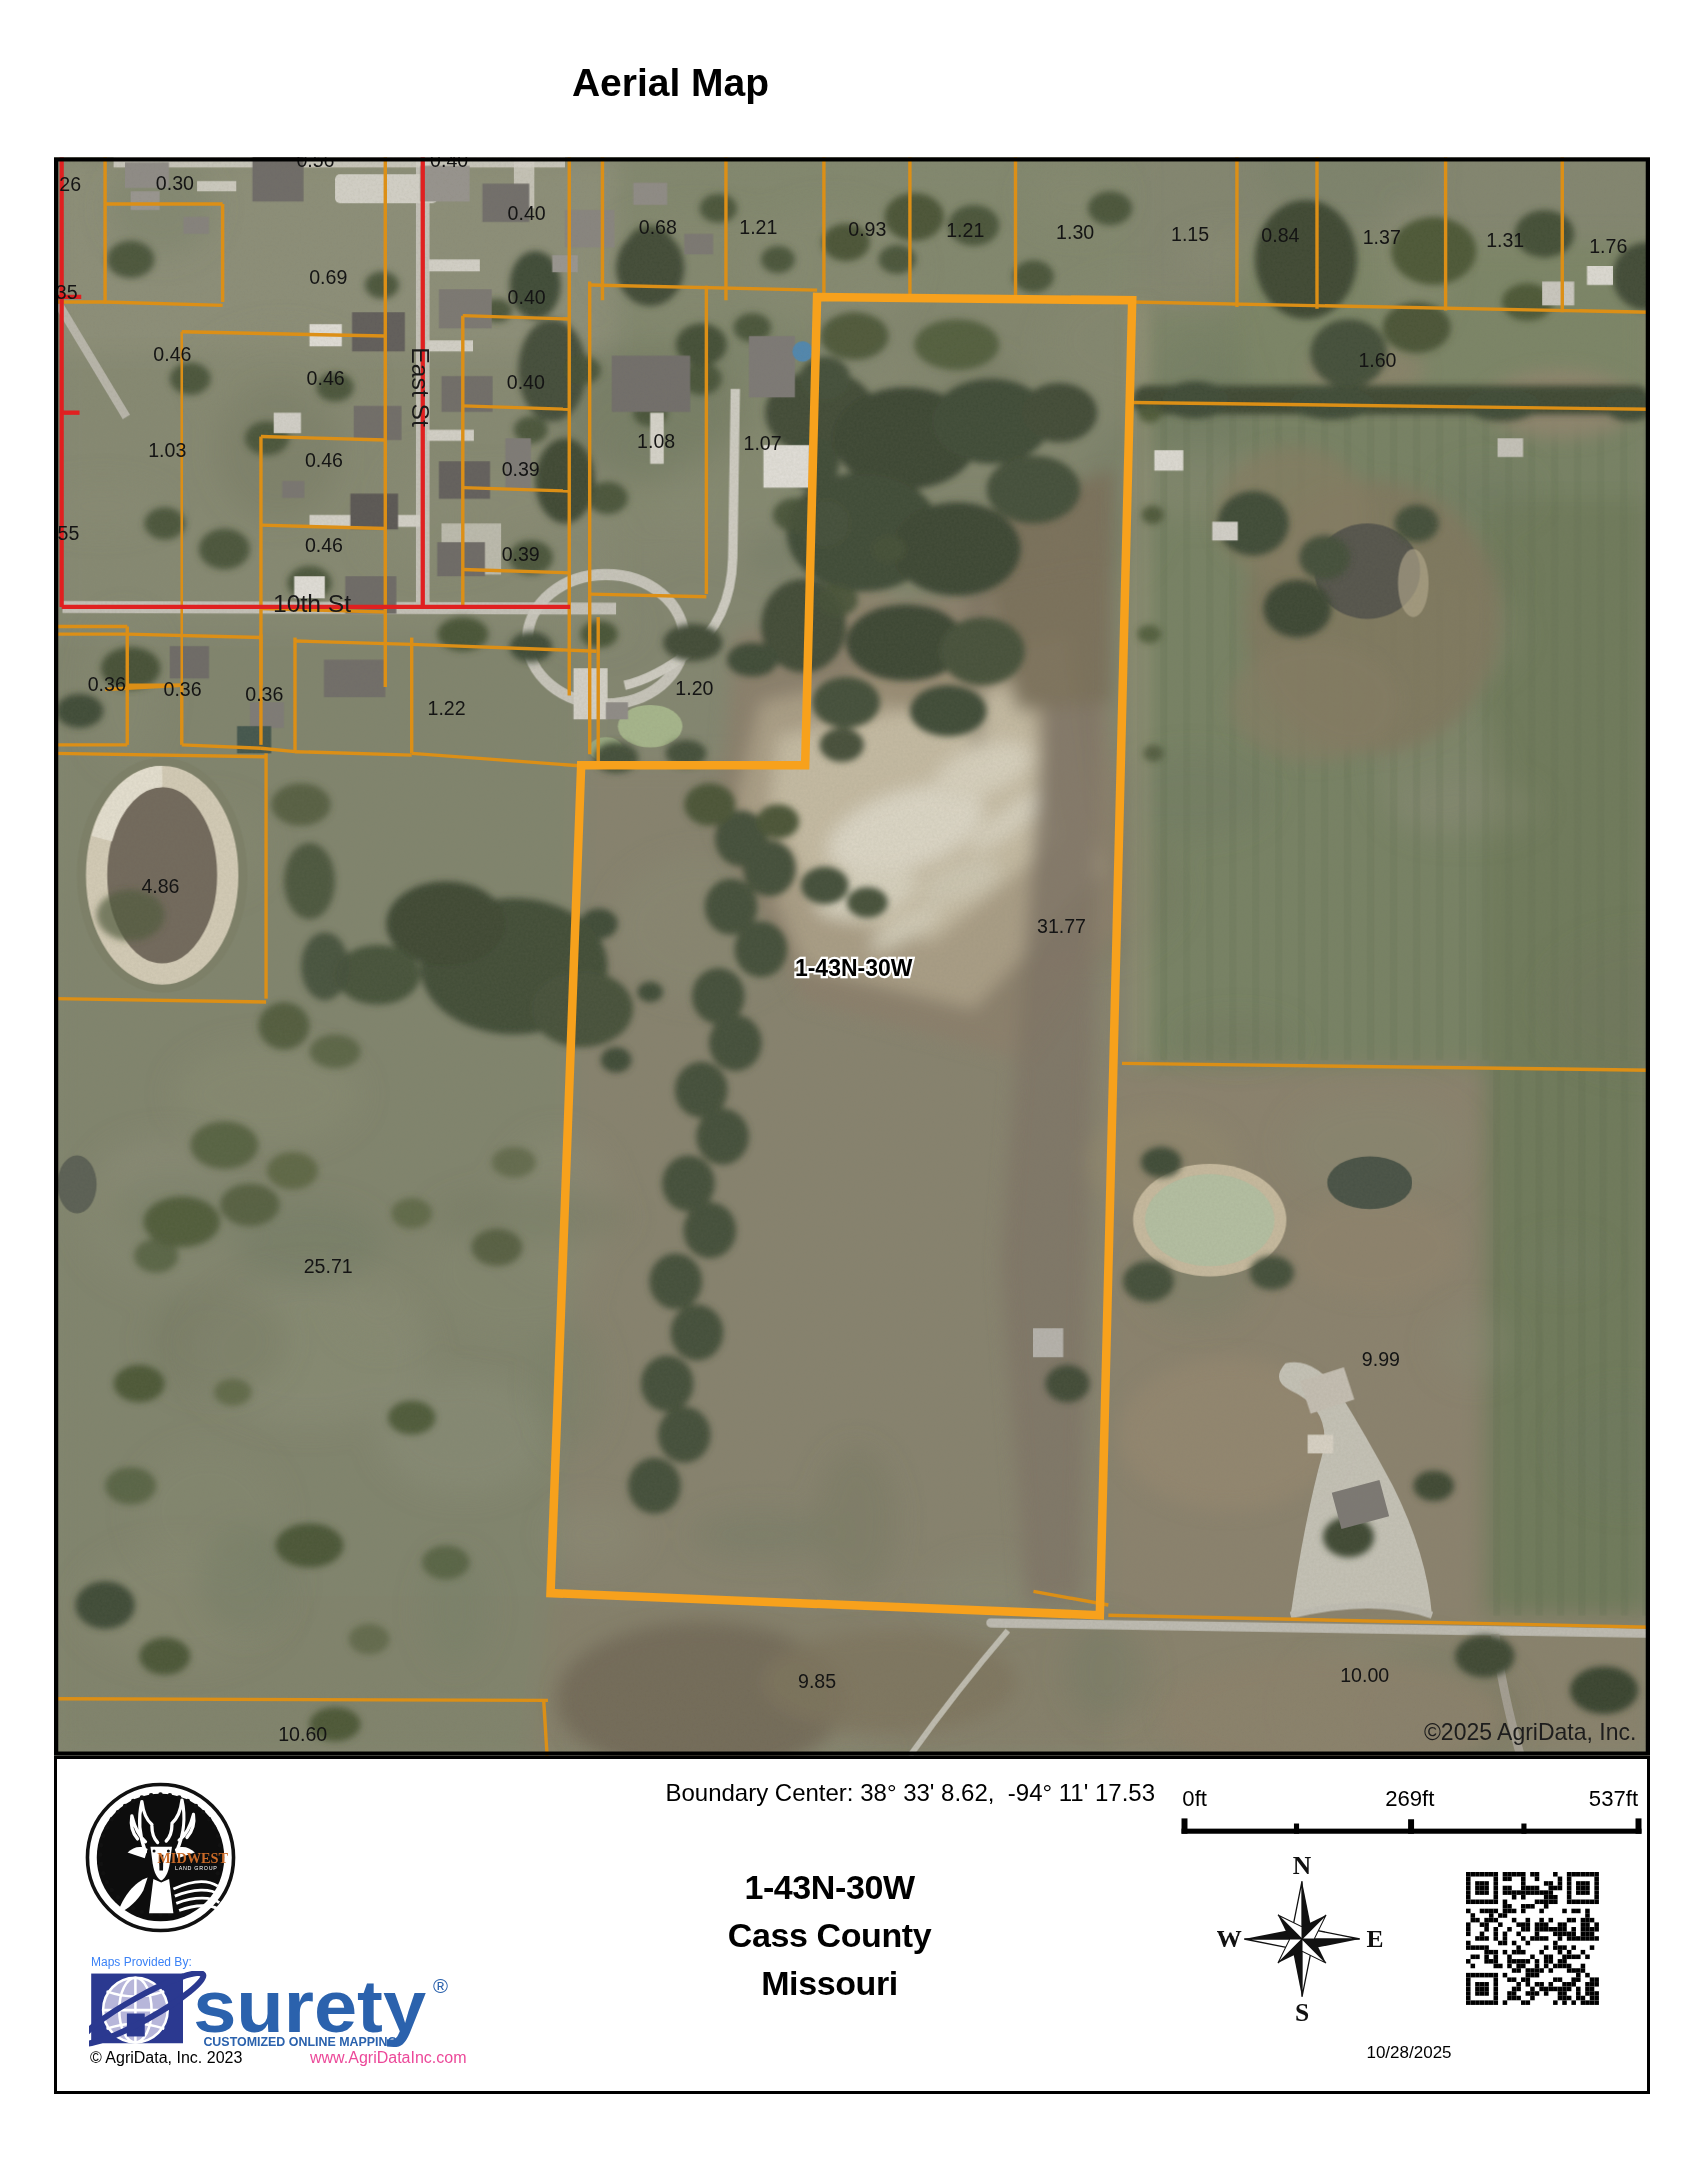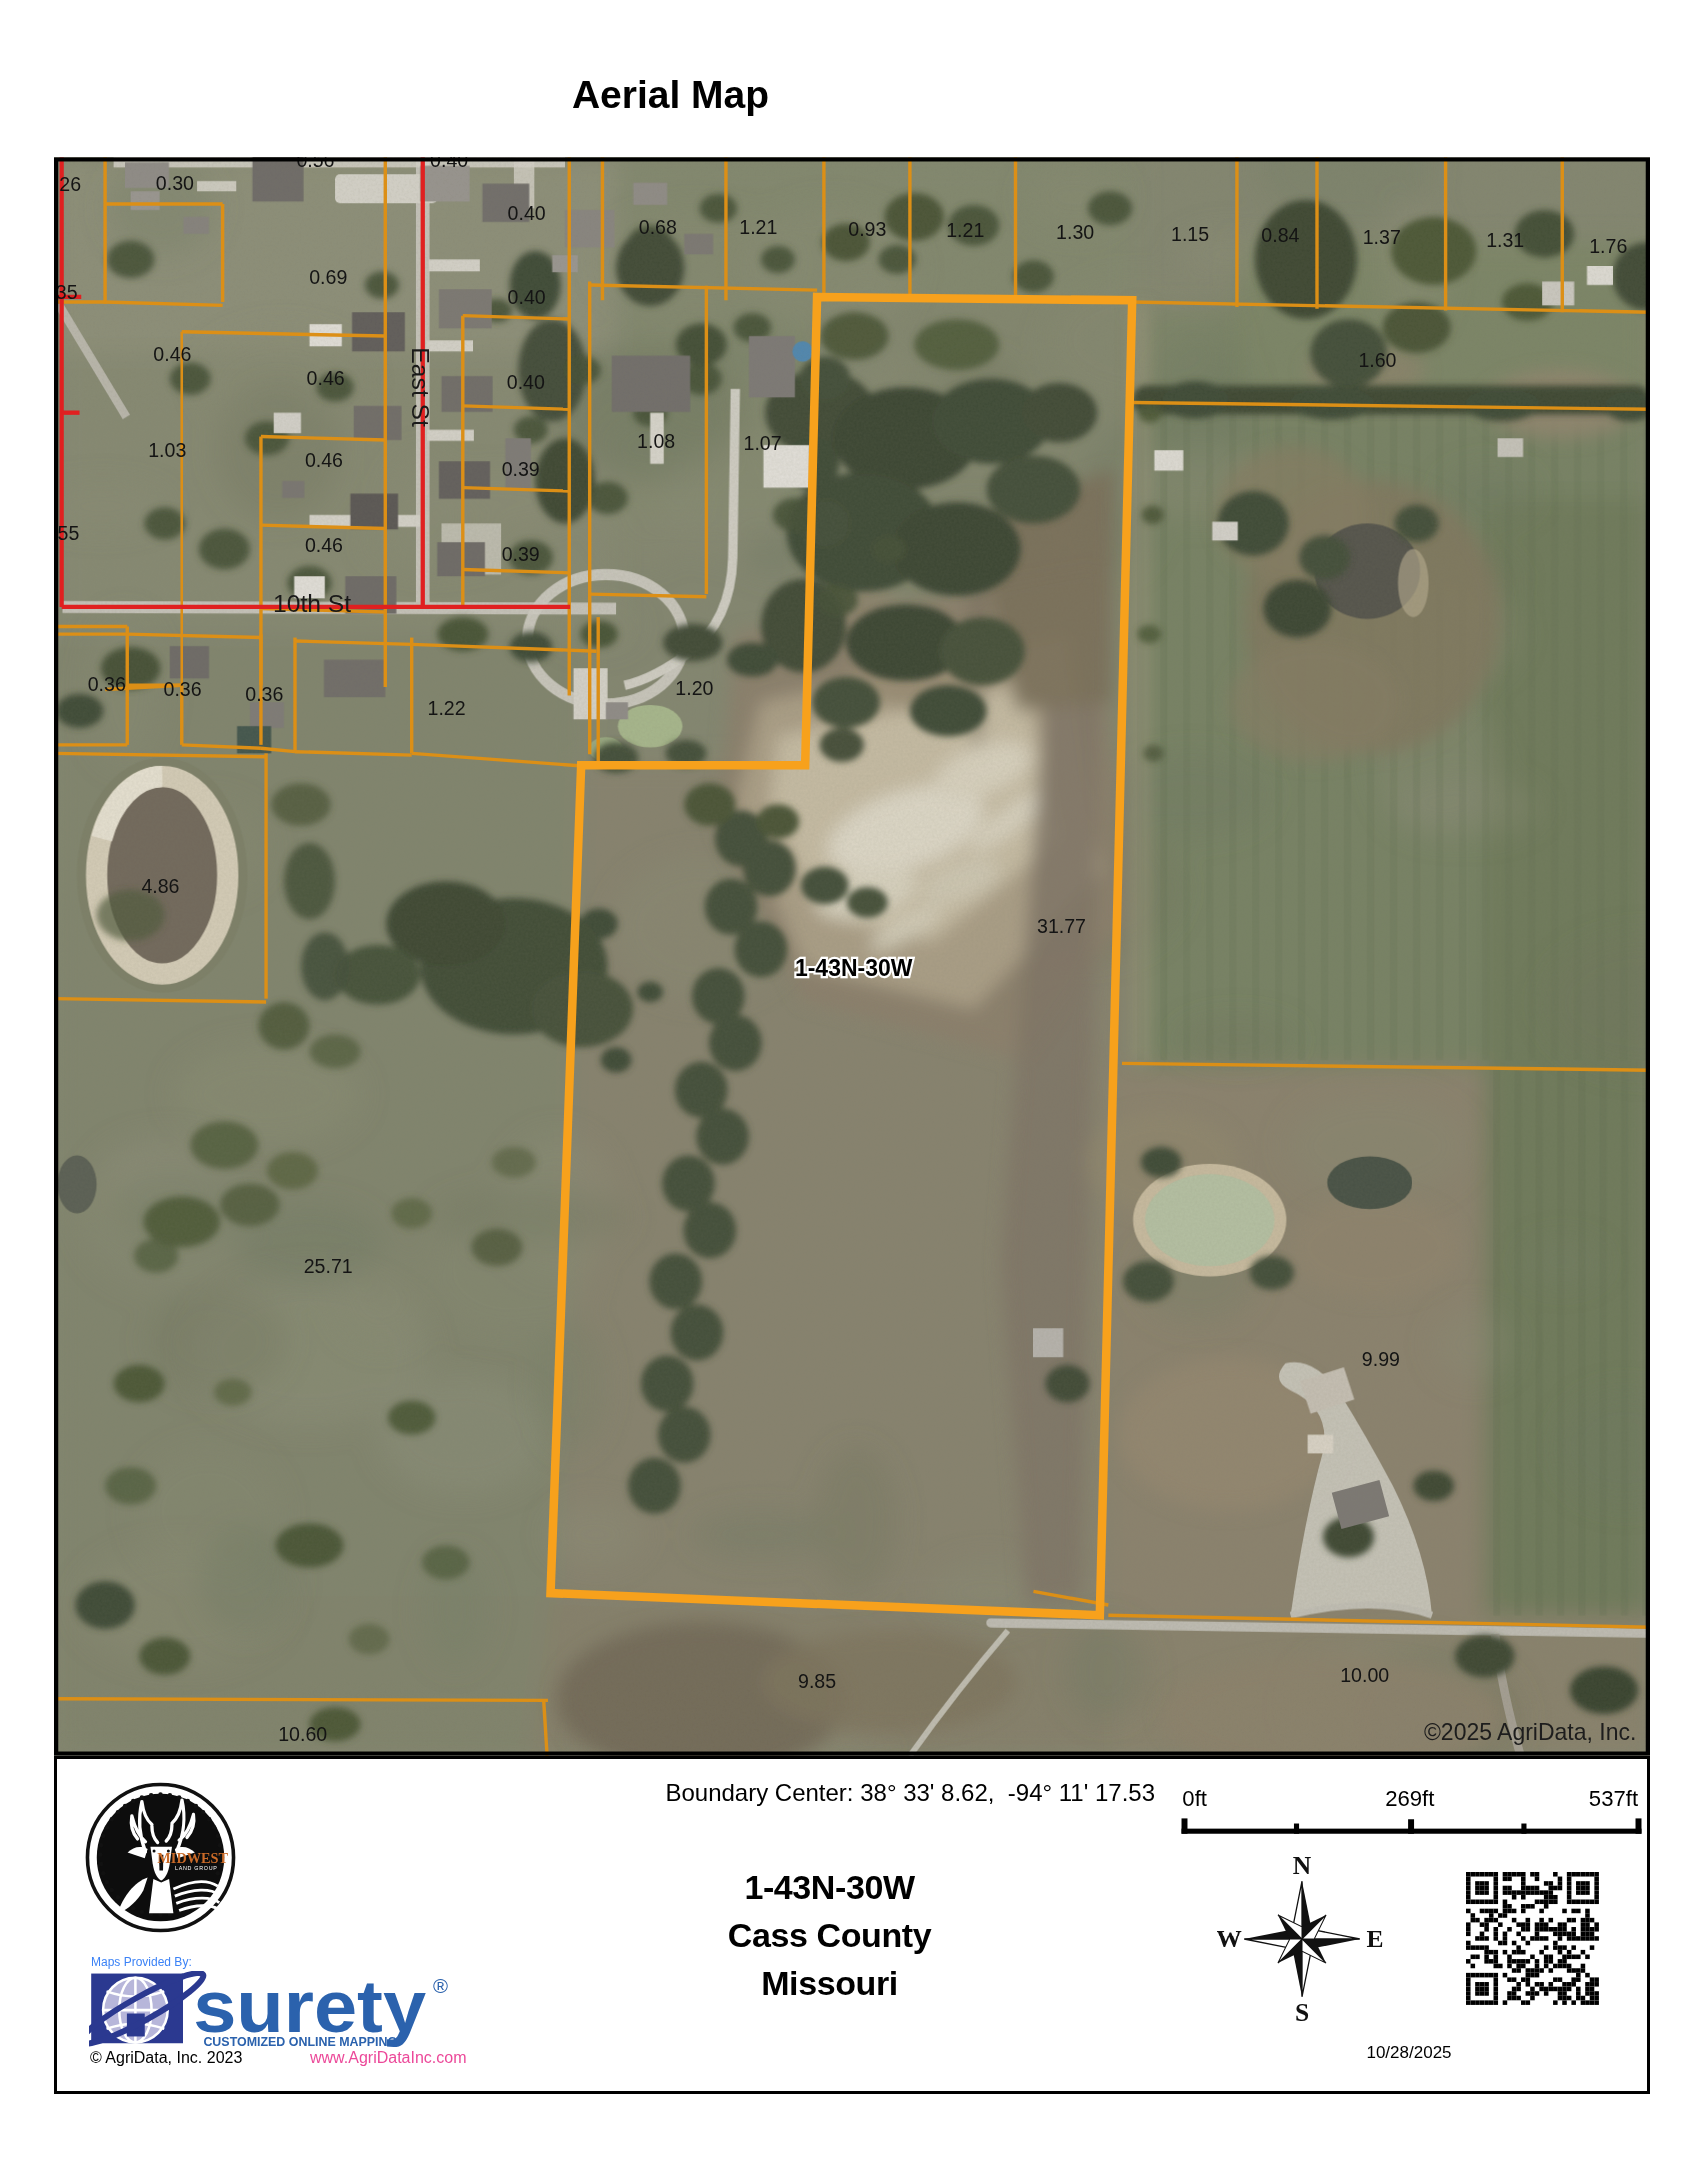--- a/index.html
+++ b/index.html
@@ -1,21 +1,21 @@
 <!DOCTYPE html>
 <html style="font-size:13.6px"><head><meta charset="utf-8">
 <style>
 html,body{margin:0;padding:0;background:#fff;width:1685px;height:2181px;font-family:"Liberation Sans",sans-serif;}
 #page{position:relative;width:1685px;height:2181px;overflow:hidden;}
 .abs{position:absolute;}
 </style></head>
 <body>
 <div id="page">
 
-<div class="abs" style="left:0;top:61px;width:1341px;text-align:center;font-size:39px;font-weight:bold;color:#000;margin-top:12px;">Aerial Map</div>
+<div class="abs" style="left:0;top:61px;width:1341px;text-align:center;font-size:39px;font-weight:bold;color:#000;">Aerial Map</div>
 
 <div class="abs" style="left:54px;top:157px;width:1596px;height:1187px;">
 <svg width="1596" height="1599" viewBox="0 0 1874 1877">
 <defs>
 <filter id="b16" x="-30%" y="-30%" width="160%" height="160%">
             <feGaussianBlur stdDeviation="16"></feGaussianBlur>
           </filter>
 <filter id="b14" x="-20%" y="-20%" width="140%" height="140%">
             <feGaussianBlur stdDeviation="14"></feGaussianBlur>
           </filter>

